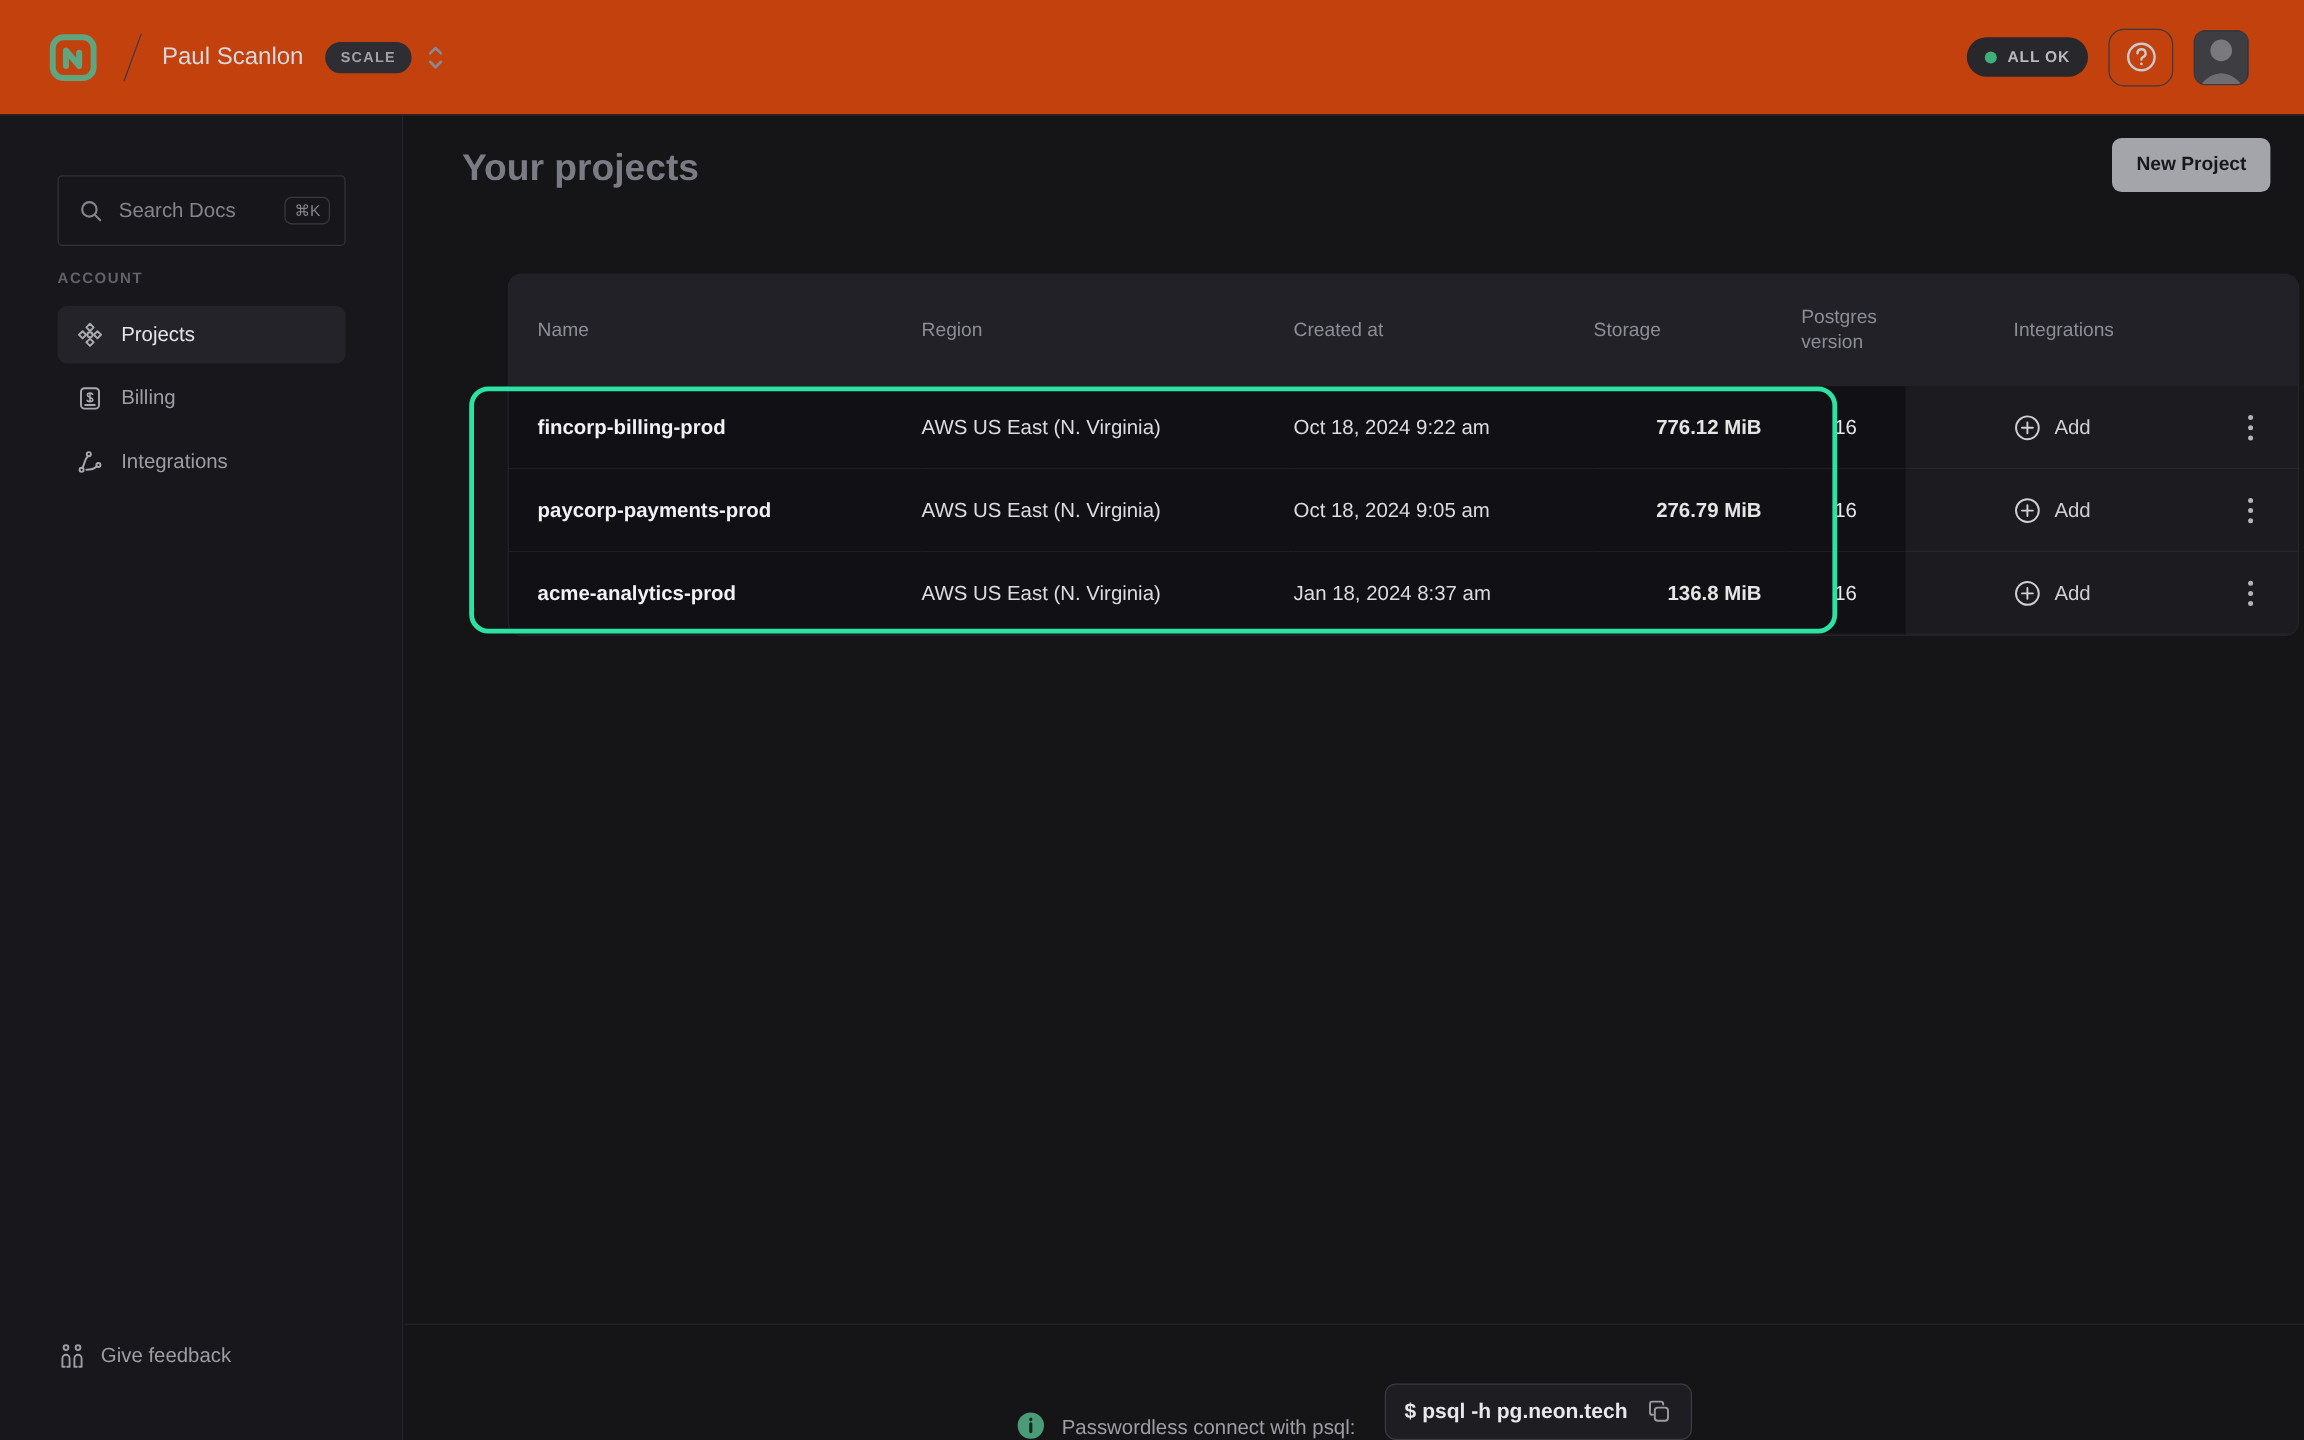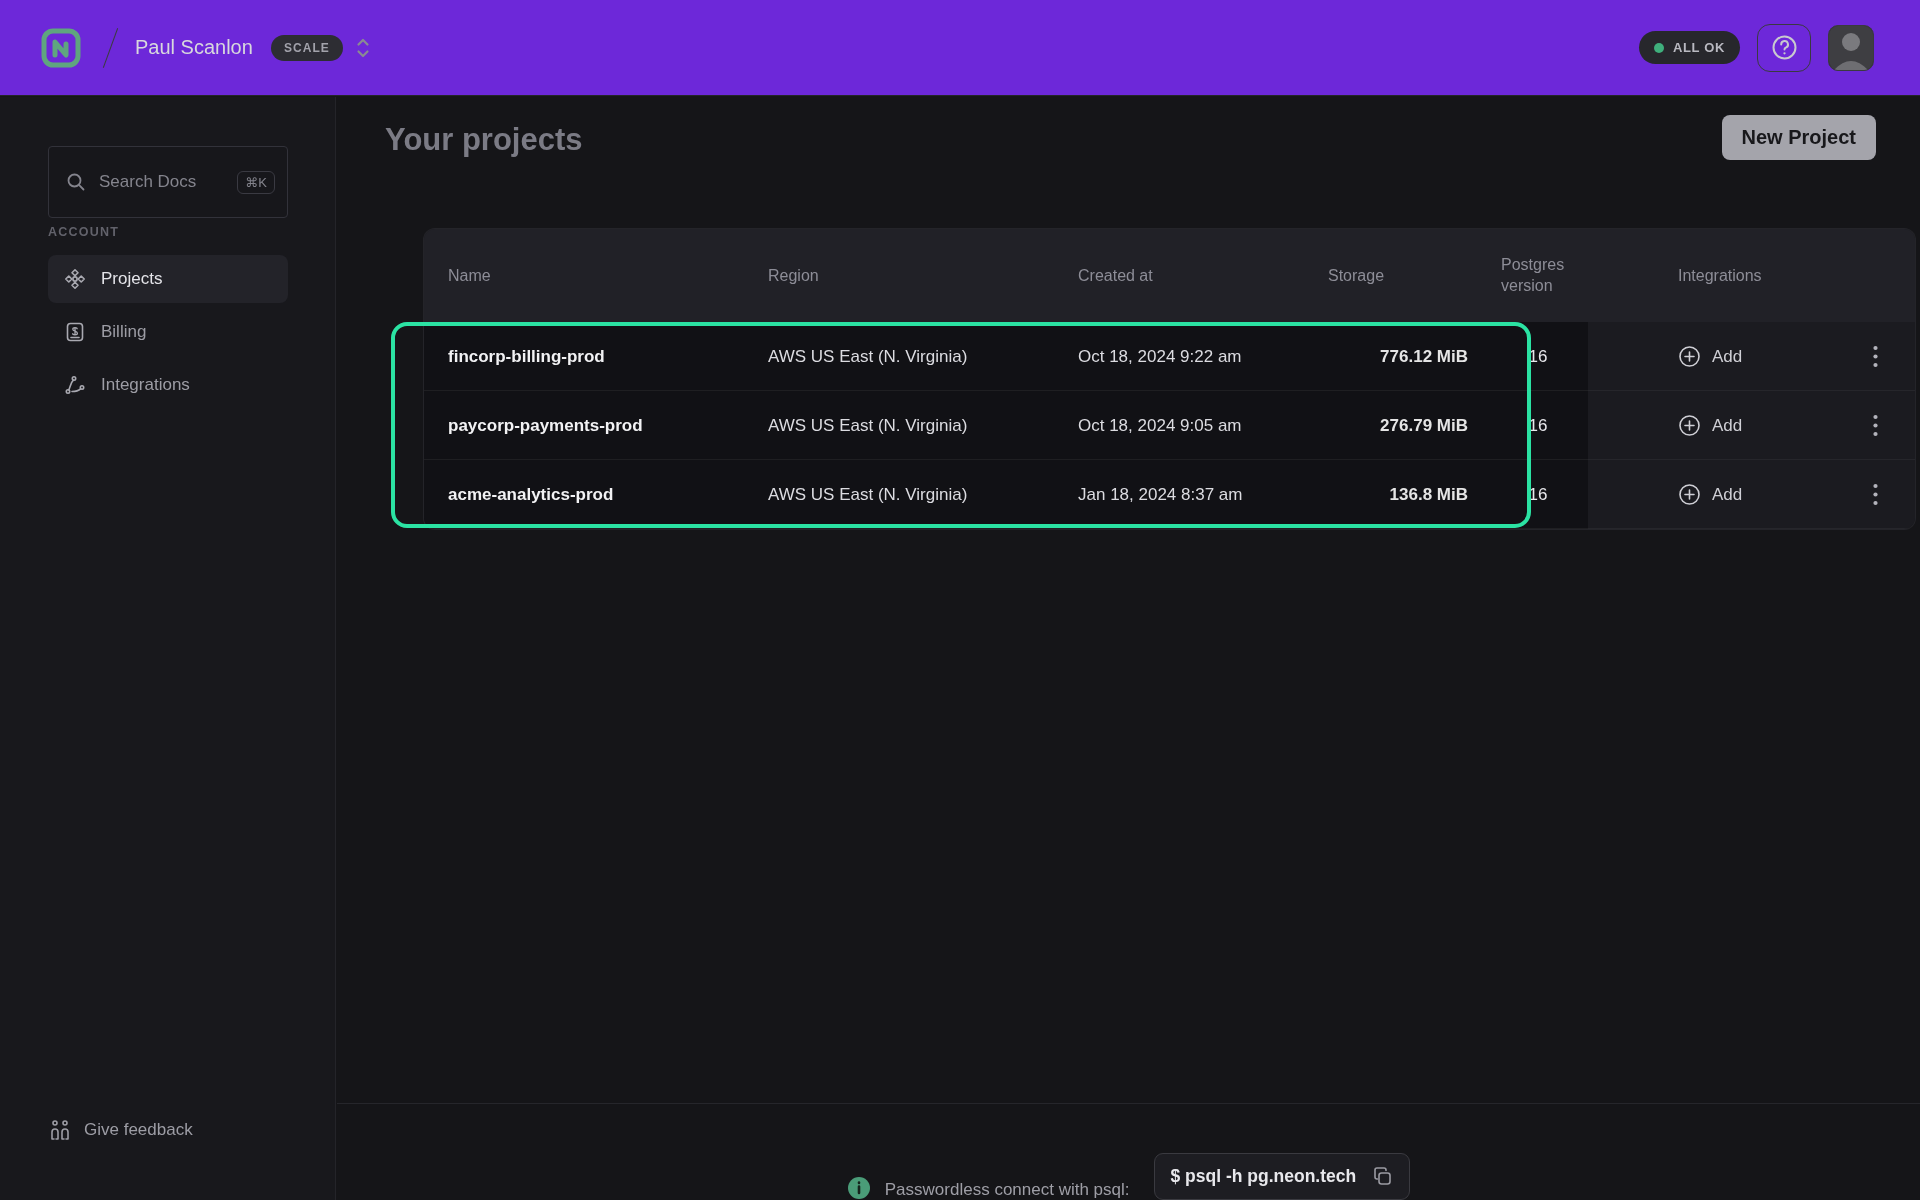--- a/index.html
+++ b/index.html
@@ -9,21 +9,21 @@
     background:#151518;
     color:#e4e4e9;
     overflow:hidden;
     position:relative;
   }
   :root { --accent:#2be3a3; }
 
   
   .topbar {
     position:absolute; left:0; top:0; width:1920px; height:96px;
-    background:#6d28d9; border-bottom:1px solid #242429;
+    background:#c2410c; border-bottom:1px solid #242429;
     display:flex; align-items:center;
   }
   .logo { margin-left:40px; width:42px; height:42px; flex:0 0 auto; }
   .crumb-slash {
     width:1px; height:42px; background:#3c3c42; transform:rotate(20deg);
     margin-left:28px; margin-right:24px;
   }
   .user-name { font-size:20px; color:#d8d8dd; font-weight:500; }
   .plan-badge {
     margin-left:18px; background:#2d2d33; color:#a2a2ab;
@@ -47,21 +47,21 @@
     width:46px; height:46px; border-radius:10px; overflow:hidden; background:#2c2c30;
     border:1px solid #3a3a40;
   }
 
   
   .sidebar {
     position:absolute; left:0; top:97px; width:336px; height:1103px;
     background:#18181c; border-right:1px solid #242429;
   }
   .search-box {
-    position:absolute; left:48px; top:49px; width:240px; height:72px;
+    position:absolute; left:48px; top:49px; width:240px; height:59px;
     border:1px solid #32323a; border-radius:4px;
     display:flex; align-items:center; padding:0 12px 0 17px; gap:13px;
     color:#84848d; cursor:pointer; background:#17171b;
   }
   .search-label { font-size:17px; flex:1 1 auto; }
   .kbd-badge {
     border:1px solid #3a3a42; border-radius:6px; padding:3px 7px;
     font-size:13px; color:#84848d;
   }
   .section-label {
@@ -82,23 +82,23 @@
     font-size:17px; color:#9d9da5; cursor:pointer;
   }
 
   
   .main { position:absolute; left:337px; top:97px; width:1583px; height:1006px; background:#151518; }
   .page-title {
     position:absolute; left:48px; top:25px;
     font-size:31px; font-weight:700; color:#7b7b85;
   }
   .new-project-btn {
-    position:absolute; right:44px; top:18px; height:45px;
+    position:absolute; right:28px; top:18px; height:45px;
     background:#a4a4ab; color:#18181b; border:none; border-radius:8px;
-    font-family:inherit; font-size:20px; font-weight:600; padding:0 20px; cursor:pointer;
+    font-family:inherit; font-size:16px; font-weight:600; padding:0 20px; cursor:pointer;
   }
 
   .table-card {
     position:absolute; left:48px; top:131px; width:1493px;
     border-radius:12px; overflow:hidden; background:#1b1b20;
     border:1px solid rgba(255,255,255,.045);
     margin-left:38px;
   }
   .trow {
     display:grid;

